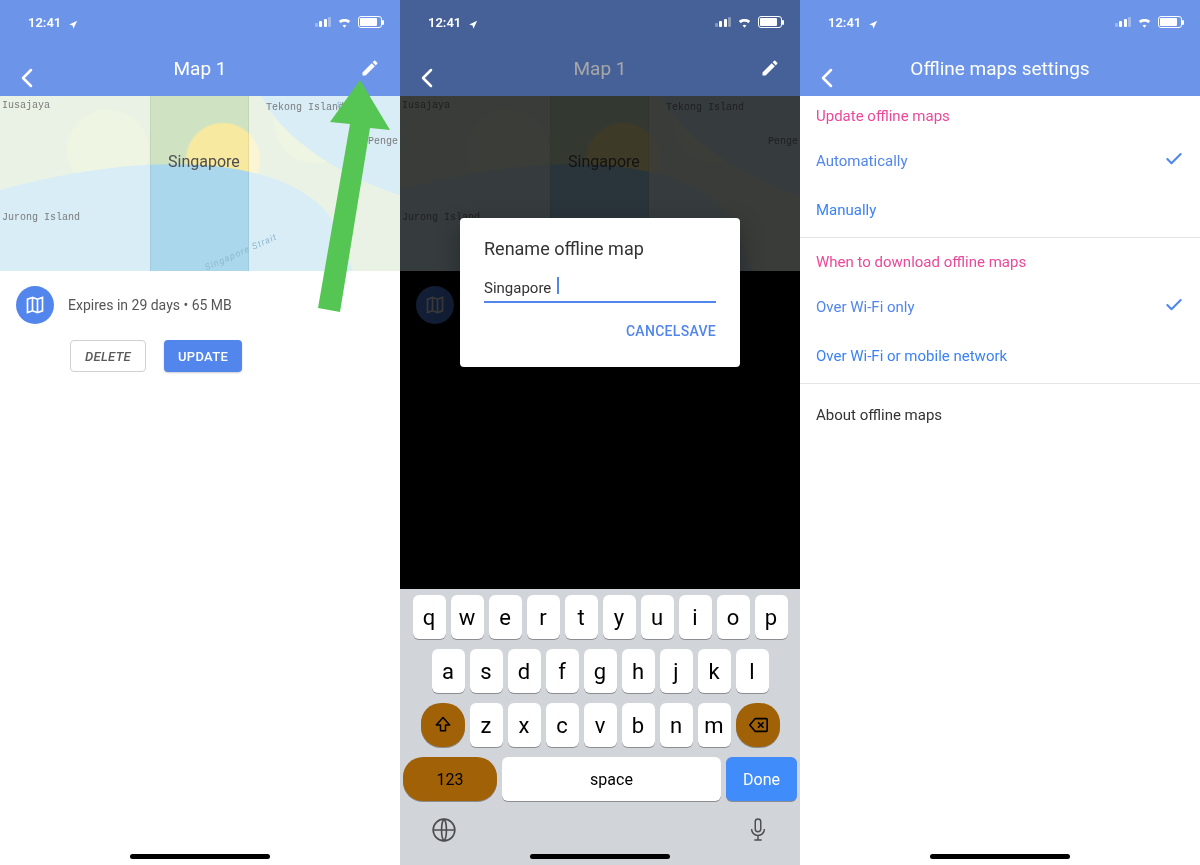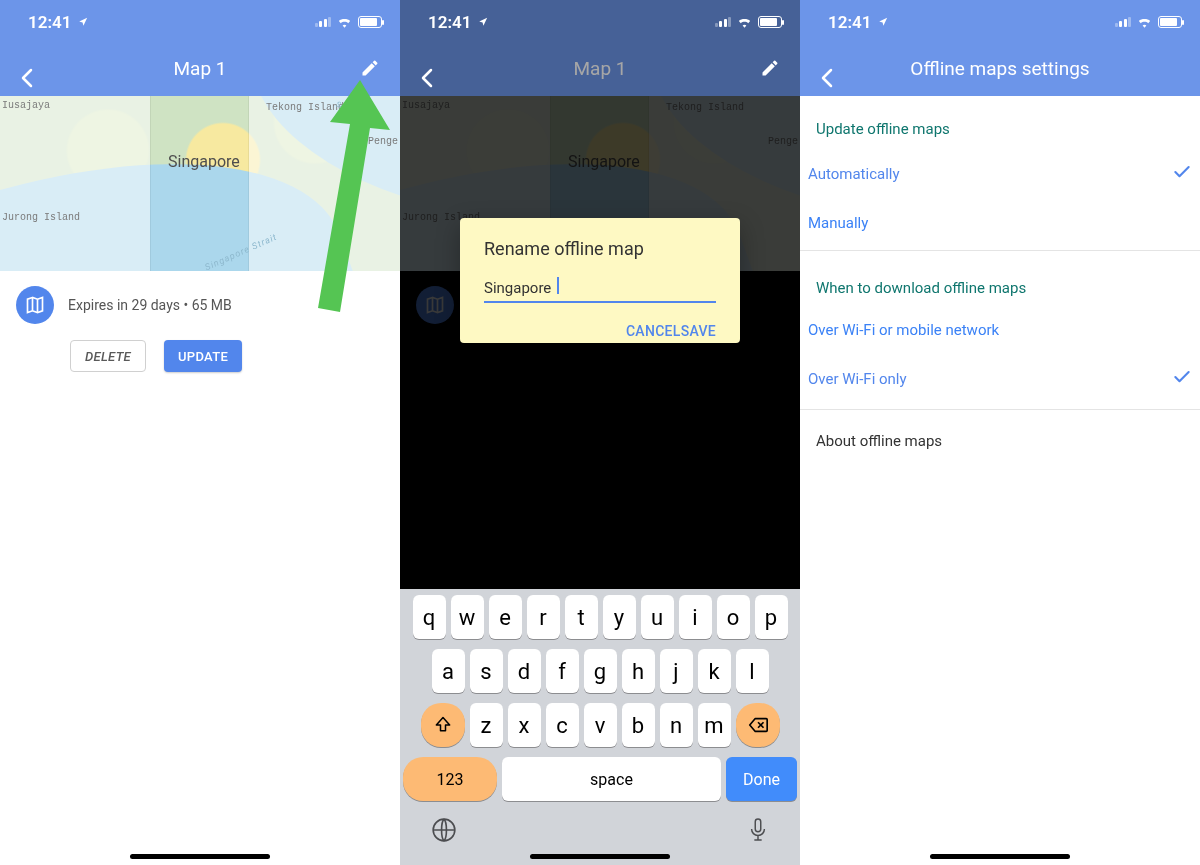--- a/index.html
+++ b/index.html
@@ -1,21 +1,21 @@
 <!DOCTYPE html>
 <html><head>
 <meta charset="utf-8">
 <style>
   * { box-sizing: border-box; margin: 0; padding: 0; font-family: -apple-system, BlinkMacSystemFont, "Segoe UI", Roboto, Helvetica, Arial, sans-serif; }
   body { background: #fff; width: 1200px; height: 865px; display: flex; overflow: hidden; }
   .screen { width: 400px; height: 865px; position: relative; background: #fff; overflow: hidden; }
   .screen.dimmed-bg { background: #000; }
   
   .status-bar { position: absolute; top: 0; left: 0; right: 0; height: 44px; display: flex; align-items: center; justify-content: space-between; padding: 0 18px 0 28px; color: #fff; z-index: 5; }
-  .status-left { display: flex; align-items: center; font-weight: 600; font-size: 17px; gap: 7px; }
+  .status-left { display: flex; align-items: flex-end; font-weight: 600; font-size: 13px; gap: 7px; }
   .location-arrow-sm { width: 10px; height: 10px; }
   .status-right { display: flex; align-items: center; gap: 6px; }
   .signal-bars { display: flex; align-items: flex-end; gap: 1.5px; }
   .signal-bars span { width: 3px; background: rgba(255,255,255,0.35); border-radius: 1px; }
   .signal-bars span.on { background: #fff; }
   .battery { width: 24px; height: 12px; border: 1px solid #fff; border-radius: 3px; position: relative; }
   .battery::after { content:""; position:absolute; right:-3px; top:3px; width:2px; height:5px; background:#fff; border-radius:1px; }
   .battery-fill { position:absolute; left:1px; top:1px; bottom:1px; right:4px; background:#fff; border-radius:1px; }
   
   .nav-bar { position:absolute; top:0; left:0; right:0; height:96px; background:#6C95E9; display:flex; align-items:flex-end; padding:0 16px 4px; color:#fff; z-index:4; }
@@ -47,42 +47,42 @@
   .detail-text { font-size:14px; color:#555; }
   
   .action-row { position:absolute; top:340px; left:70px; display:flex; gap:18px; }
   .btn { height:32px; padding:0 14px; font-size:13px; font-weight:500; border-radius:4px; display:flex; align-items:center; justify-content:center; letter-spacing:0.3px; }
   .btn-outline { border:1px solid #d0d0d0; background:#fff; color:#595959;font-style:italic; }
   .btn-primary { background:#5286EC; color:#fff; box-shadow:0 1px 2px rgba(0,0,0,0.2); }
   
   .green-arrow { position:absolute; left:300px; top:80px; z-index:50; pointer-events:none; }
   
   .dialog-backdrop { position:absolute; top:96px; left:0; right:0; bottom:0; background:rgba(0,0,0,0.5); z-index:6; }
-  .dialog { position:absolute; left:60px; right:60px; top:218px; background:#fef9c3; border-radius:4px; padding:20px 24px 4px; z-index:20; box-shadow:0 8px 24px rgba(0,0,0,0.3); }
+  .dialog { position:absolute; left:60px; right:60px; top:218px; background:#ffffff; border-radius:4px; padding:20px 24px 28px; z-index:20; box-shadow:0 8px 24px rgba(0,0,0,0.3); }
   .dialog-title { font-size:18px; color:#333; margin-bottom:16px; }
   .dialog-input-wrap { position:relative; margin-bottom:20px; }
   .dialog-input { width:100%; border:none; border-bottom:2px solid #5286EC; font-size:15px; padding:4px 0; outline:none; color:#333; background:transparent; }
   .input-caret { position:absolute; left:73px; top:2px; width:1.5px; height:17px; background:#5286EC; }
   .dialog-actions { display:flex; justify-content:flex-end; }
   .dialog-actions span { color:#5286EC; font-weight:500; font-size:14px; letter-spacing:0.3px; }
   
   .keyboard { position:absolute; bottom:0; left:0; right:0; background:#D1D4D9; padding:6px 3px 8px; z-index:25; }
   .kb-row { display:flex; justify-content:center; gap:5px; margin-bottom:10px; }
   .key { background:#fff; border-radius:6px; box-shadow:0 1px 0 #8c8d90; height:44px; display:flex; align-items:center; justify-content:center; font-size:22px; color:#000; width:33px; }
-  .key.special { background:#fdba74;border-radius:20px; }
+  .key.special { background:#a16207;border-radius:20px; }
   .key.wide-shift { width:44px; }
   .key.wide-123 { width:94px; font-size:16px; }
   .key.space { flex:1; font-size:16px; }
   .key.done { width:71px; background:#418CFB; color:#fff; font-size:16px; }
   .kb-bottom { display:flex; justify-content:space-between; align-items:center; padding:6px 28px 10px; }
   .home-indicator { position:absolute; bottom:6px; left:50%; transform:translateX(-50%); width:140px; height:5px; background:#000; border-radius:3px; z-index:60; }
   
   .settings-list { position:absolute; top:96px; left:0; right:0; }
-  .section-header { font-size:15px; color:#0f766e; padding:24px 16px 10px; }
-  .option-row { display:flex; align-items:center; justify-content:space-between; padding:14px 8px; font-size:15px; }
+  .section-header { font-size:15px; color:#ec4899; padding:11px 16px 10px; }
+  .option-row { display:flex; align-items:center; justify-content:space-between; padding:14px 16px; font-size:15px; }
   .option-row.selected { color:#5286EC; }
   .option-row.muted { color:#3b82f6; }
   .check { color:#5286EC; }
   .divider { height:1px; background:#e4e4e4; margin:4px 0; }
   .about-row { padding:18px 16px; font-size:15px; color:#333; }
   .wifi-svg { width:15px; height:12px; }
 </style>
 </head>
 <body>
 
@@ -344,31 +344,31 @@
         <svg width="20" height="20" viewBox="0 0 24 24" fill="none" stroke="#5286EC" stroke-width="2.5" stroke-linecap="round" stroke-linejoin="round">
             <polyline points="4 12 9 17 20 6"></polyline>
           </svg>
       </span>
     </div>
     <div class="option-row muted">
       <span>Manually</span>
     </div>
     <div class="divider"></div>
     <div class="section-header">When to download offline maps</div>
-    <div class="option-row muted">
-      <span>Over Wi-Fi or mobile network</span>
-    </div>
     <div class="option-row selected">
       <span>Over Wi-Fi only</span>
       <span class="check">
         <svg width="20" height="20" viewBox="0 0 24 24" fill="none" stroke="#5286EC" stroke-width="2.5" stroke-linecap="round" stroke-linejoin="round">
             <polyline points="4 12 9 17 20 6"></polyline>
           </svg>
       </span>
     </div>
+    <div class="option-row muted">
+      <span>Over Wi-Fi or mobile network</span>
+    </div>
     <div class="divider"></div>
     <div class="about-row">
       <span>About offline maps</span>
     </div>
   </div>
 
   <div class="home-indicator"></div>
 </div>
 
 </body></html>

